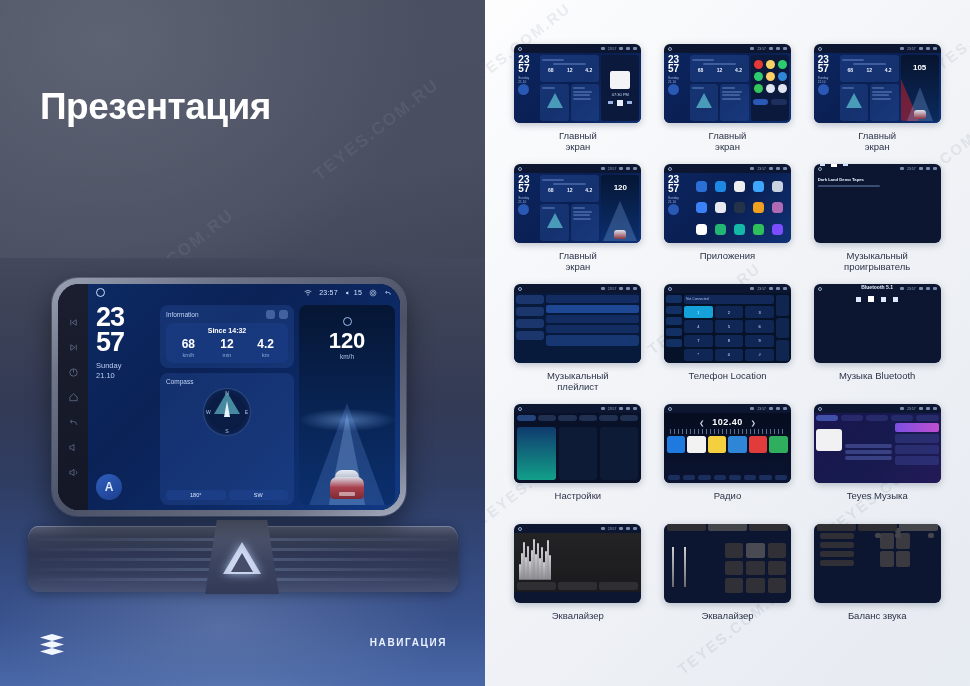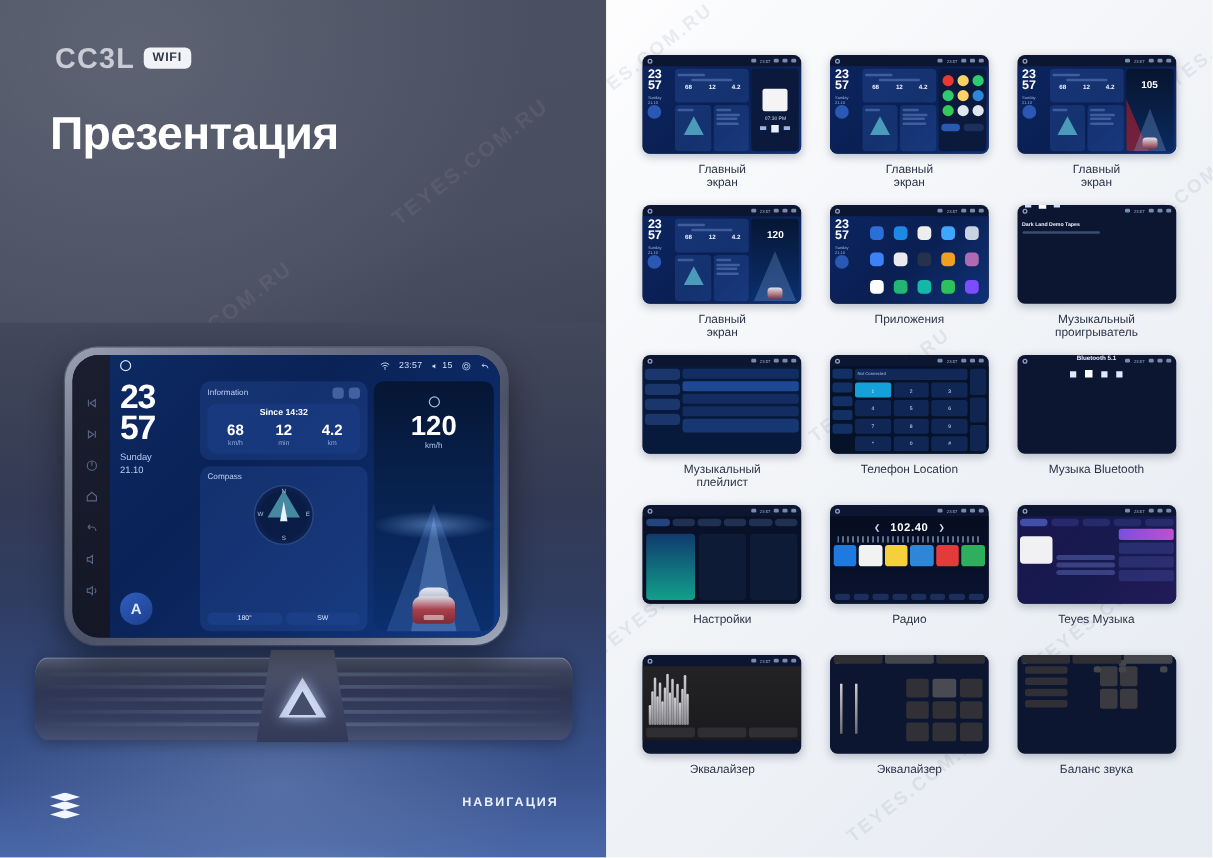--- a/index.html
+++ b/index.html
@@ -257,24 +257,20 @@
 
 <div id="page">
 
   <div id="left">
 
     <div class="wm" style="left:300px; top:120px;">TEYES.COM.RU</div>
     <div class="wm" style="left:95px; top:250px;">TEYES.COM.RU</div>
     <div class="wm" style="left:40px; top:520px;">TEYES.COM.RU</div>
     <div class="wm" style="left:250px; top:600px;">TEYES.COM.RU</div>
 
-    <div id="logo">
-      <span class="lt">CC3L</span>
-      <span class="pill">WIFI</span>
-    </div>
 
     <div id="headline">
       <div class="h1">Презентация</div>
     </div>
 
     <div id="dash">
       <div id="dashbg"></div>
 
       <div id="vent">
         <span class="slat" style="top:12px"></span>

